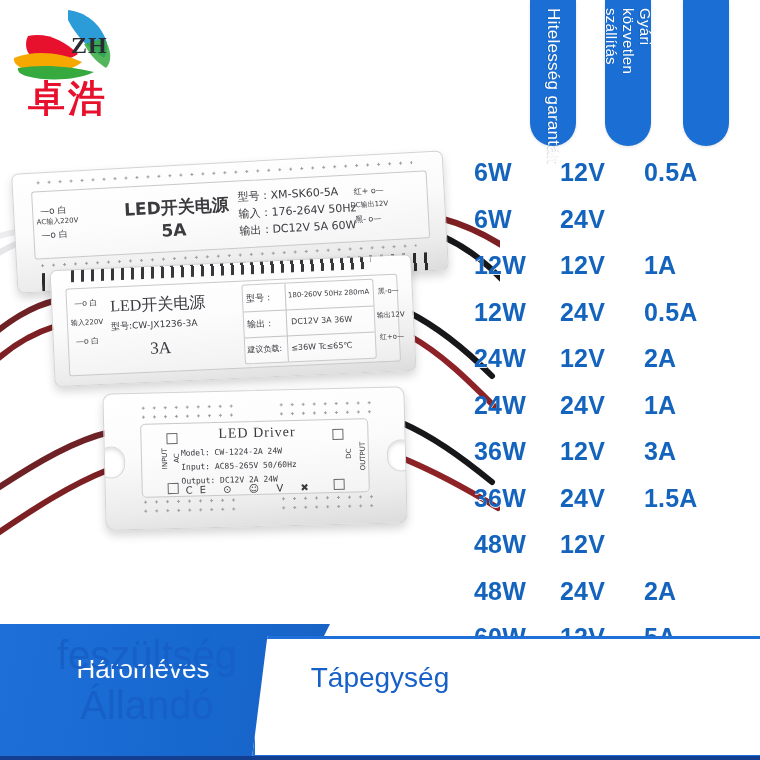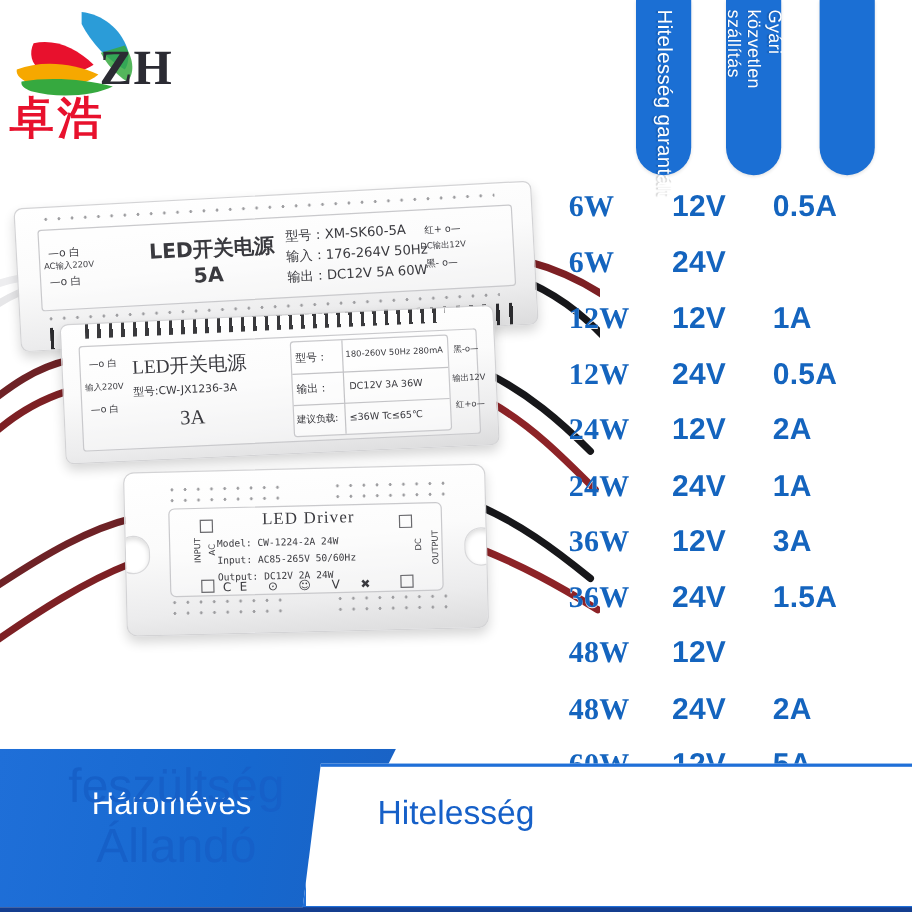--- a/index.html
+++ b/index.html
@@ -28,31 +28,31 @@
   }
   #logo-mark {
     position: absolute;
     left: 0;
     top: 0;
     width: 150px;
     height: 78px;
   }
   #logo-zh {
     position: absolute;
-    left: 75px;
+    left: 63px;
     top: 26px;
     font-family: "Liberation Serif", serif;
-    font-size: 41px;
+    font-size: 24px;
     font-weight: 700;
     color: #2b2b33;
     letter-spacing: 1px;
   }
   #logo-cn {
     position: absolute;
-    left: 0;
+    left: 20px;
     top: 74px;
     font-family: "DejaVu Sans", sans-serif;
     font-size: 37px;
     font-weight: 700;
     color: #e8112d;
     letter-spacing: 3px;
     line-height: 1;
   }
 
   
@@ -97,21 +97,21 @@
     align-items: baseline;
     height: 46.5px;
   }
   .spec-cell {
     color: #1464be;
     font-size: 25px;
     font-weight: 700;
     letter-spacing: .2px;
     text-shadow: 0 1px 0 rgba(255,255,255,.9);
   }
-  .c-power   { width: 86px; font-family: Liberation Serif, serif; }
+  .c-power   { width: 86px; }
   .c-voltage { width: 84px; }
   .c-current { width: 110px; }
 
   
   #product-area {
     position: absolute;
     left: 0;
     top: 140px;
     width: 500px;
     height: 430px;
@@ -454,17 +454,17 @@
   <div id="bottom-band">
     <div id="band-blue"></div>
     <div id="band-blue-text">
       <div>Hároméves</div>
     </div>
     <div id="band-white"></div>
     <div id="band-main-text">
       <div>feszültség</div>
       <div>Állandó</div>
     </div>
-    <div id="band-sub-text">Hitelesség</div>
+    <div id="band-sub-text">Tápegység</div>
     <div id="band-bottom-strip"></div>
   </div>
 
 </div>
 
 </body></html>

